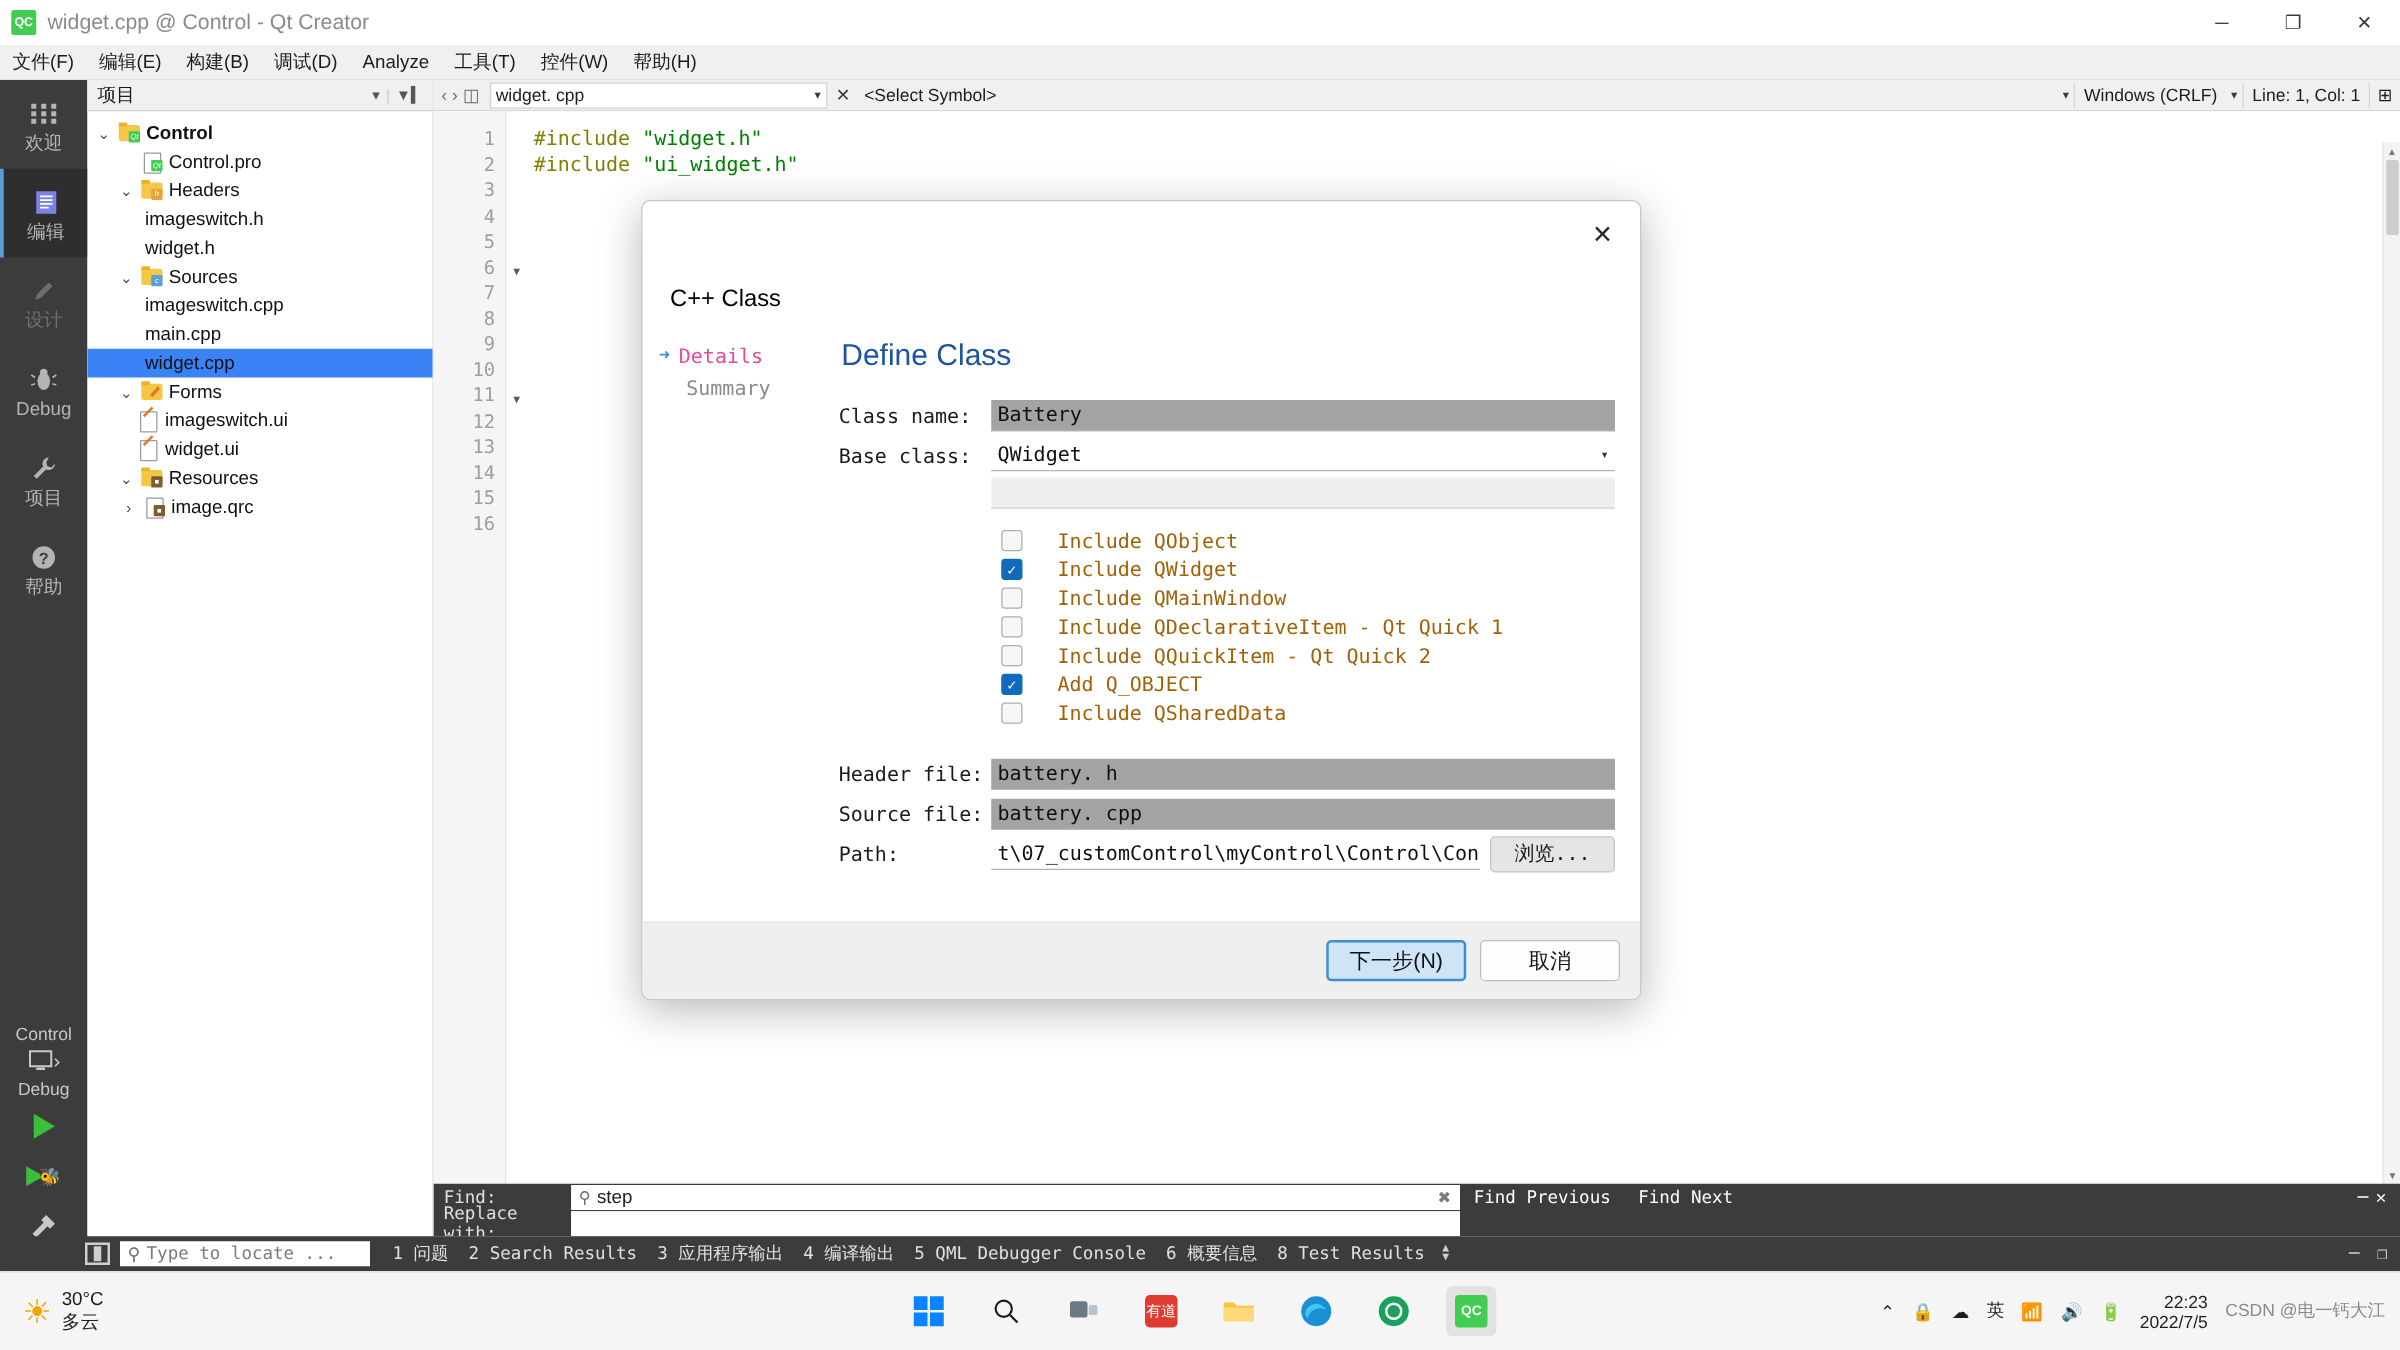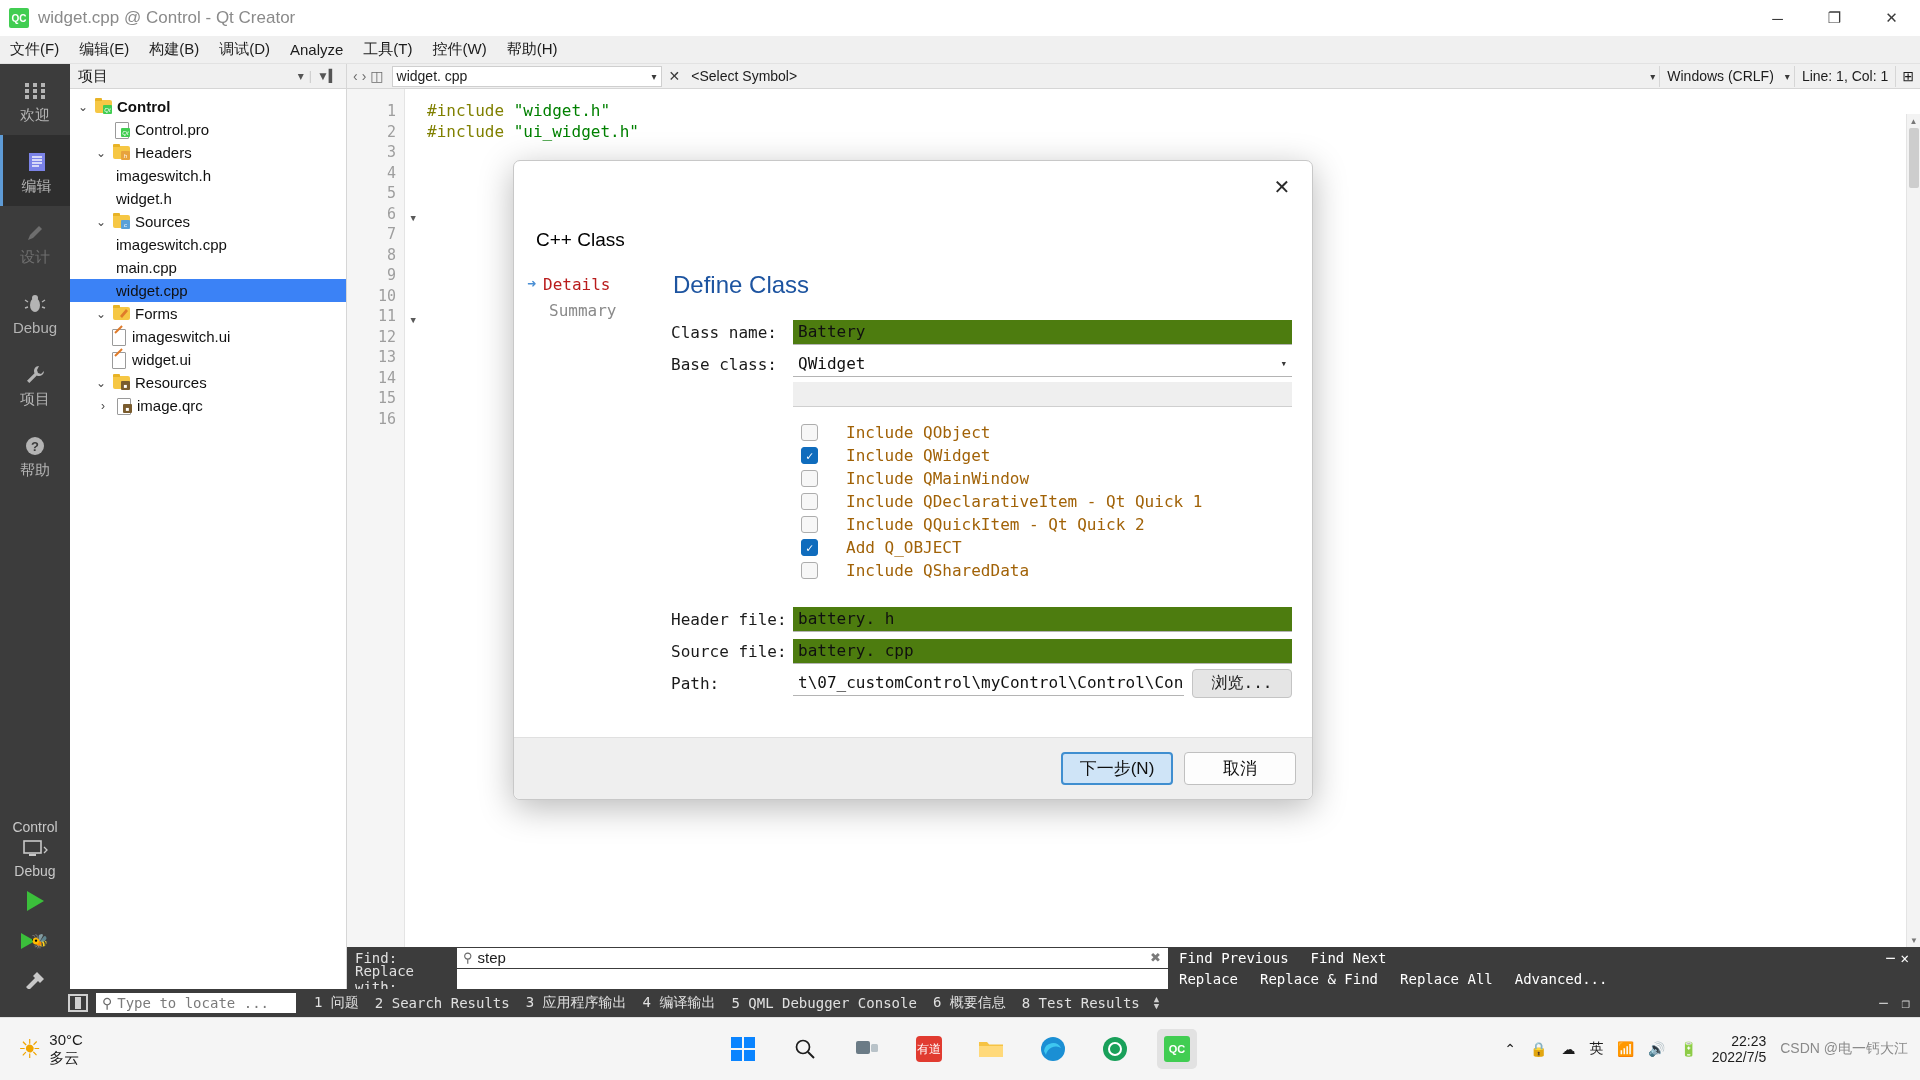--- a/index.html
+++ b/index.html
@@ -266,32 +266,32 @@
   .dlg-kind {
     position: absolute; left: 22px; top: 68px; font-size: 19px; color: #000000;
   }
   .dlg-body { position: absolute; left: 0; top: 110px; right: 0; bottom: 62px; }
   .dlg-steps {
     position: absolute; left: 13px; top: 0; width: 135px;
     font-family: "DejaVu Sans Mono", monospace; font-size: 16px;
   }
   .step-row { display: flex; align-items: center; gap: 7px; height: 26px; }
   .step-arrow { color: #4a8fd4; font-size: 15px; }
-  .step-cur { color: #b91c1c; }
+  .step-cur { color: #ec4899; }
   .step-next { color: #8a8a8a; padding-left: 22px; }
   .dlg-main { position: absolute; left: 157px; top: 0; right: 20px; }
   .dlg-h1 { font-size: 24px; color: #1d54a0; margin: 0 0 18px 2px; font-family: "Liberation Sans", sans-serif; }
   .frow { display: flex; align-items: center; height: 30px; margin-bottom: 2px; }
   .flabel {
     width: 122px; font-family: "DejaVu Sans Mono", monospace;
     font-size: 16px; color: #1a1a1a;
   }
   .finput {
     flex: 1; height: 25px; border: none; border-bottom: 1px solid #b4b4b4;
-    background: #4d7c0f; padding: 0 5px;
+    background: #a3a3a3; padding: 0 5px;
     font-family: "DejaVu Sans Mono", monospace; font-size: 16px; color: #101010;
     display: flex; align-items: center;
   }
   .fcombo {
     flex: 1; height: 25px; border: none; border-bottom: 1px solid #b4b4b4;
     background: #ffffff; padding: 0 5px; display: flex; align-items: center;
     font-family: "DejaVu Sans Mono", monospace; font-size: 16px; color: #101010;
   }
   .fcombo .caret { margin-left: auto; font-size: 11px; color: #3a3a3a; }
   .fdisabled {
@@ -647,26 +647,20 @@
     </div>
   </div>
 
   <div class="find-btns">
     <div class="fb-row">
       <div class="fb-item">Find Previous</div>
       <div class="fb-item">Find Next</div>
       <div class="fb-item dots">─</div>
       <div class="fb-item" style="padding-left:0;">✕</div>
     </div>
-    <div class="fb-row">
-      <div class="fb-item">Replace</div>
-      <div class="fb-item">Replace &amp; Find</div>
-      <div class="fb-item">Replace All</div>
-      <div class="fb-item">Advanced...</div>
-    </div>
   </div>
 
   <div class="statusbar">
     <div class="sb-toggle">
         <i></i>
       </div>
     <div class="sb-locator">
       <span style="color:#6a6a6a;">⚲</span>
       <span>Type to locate ...</span>
     </div>

